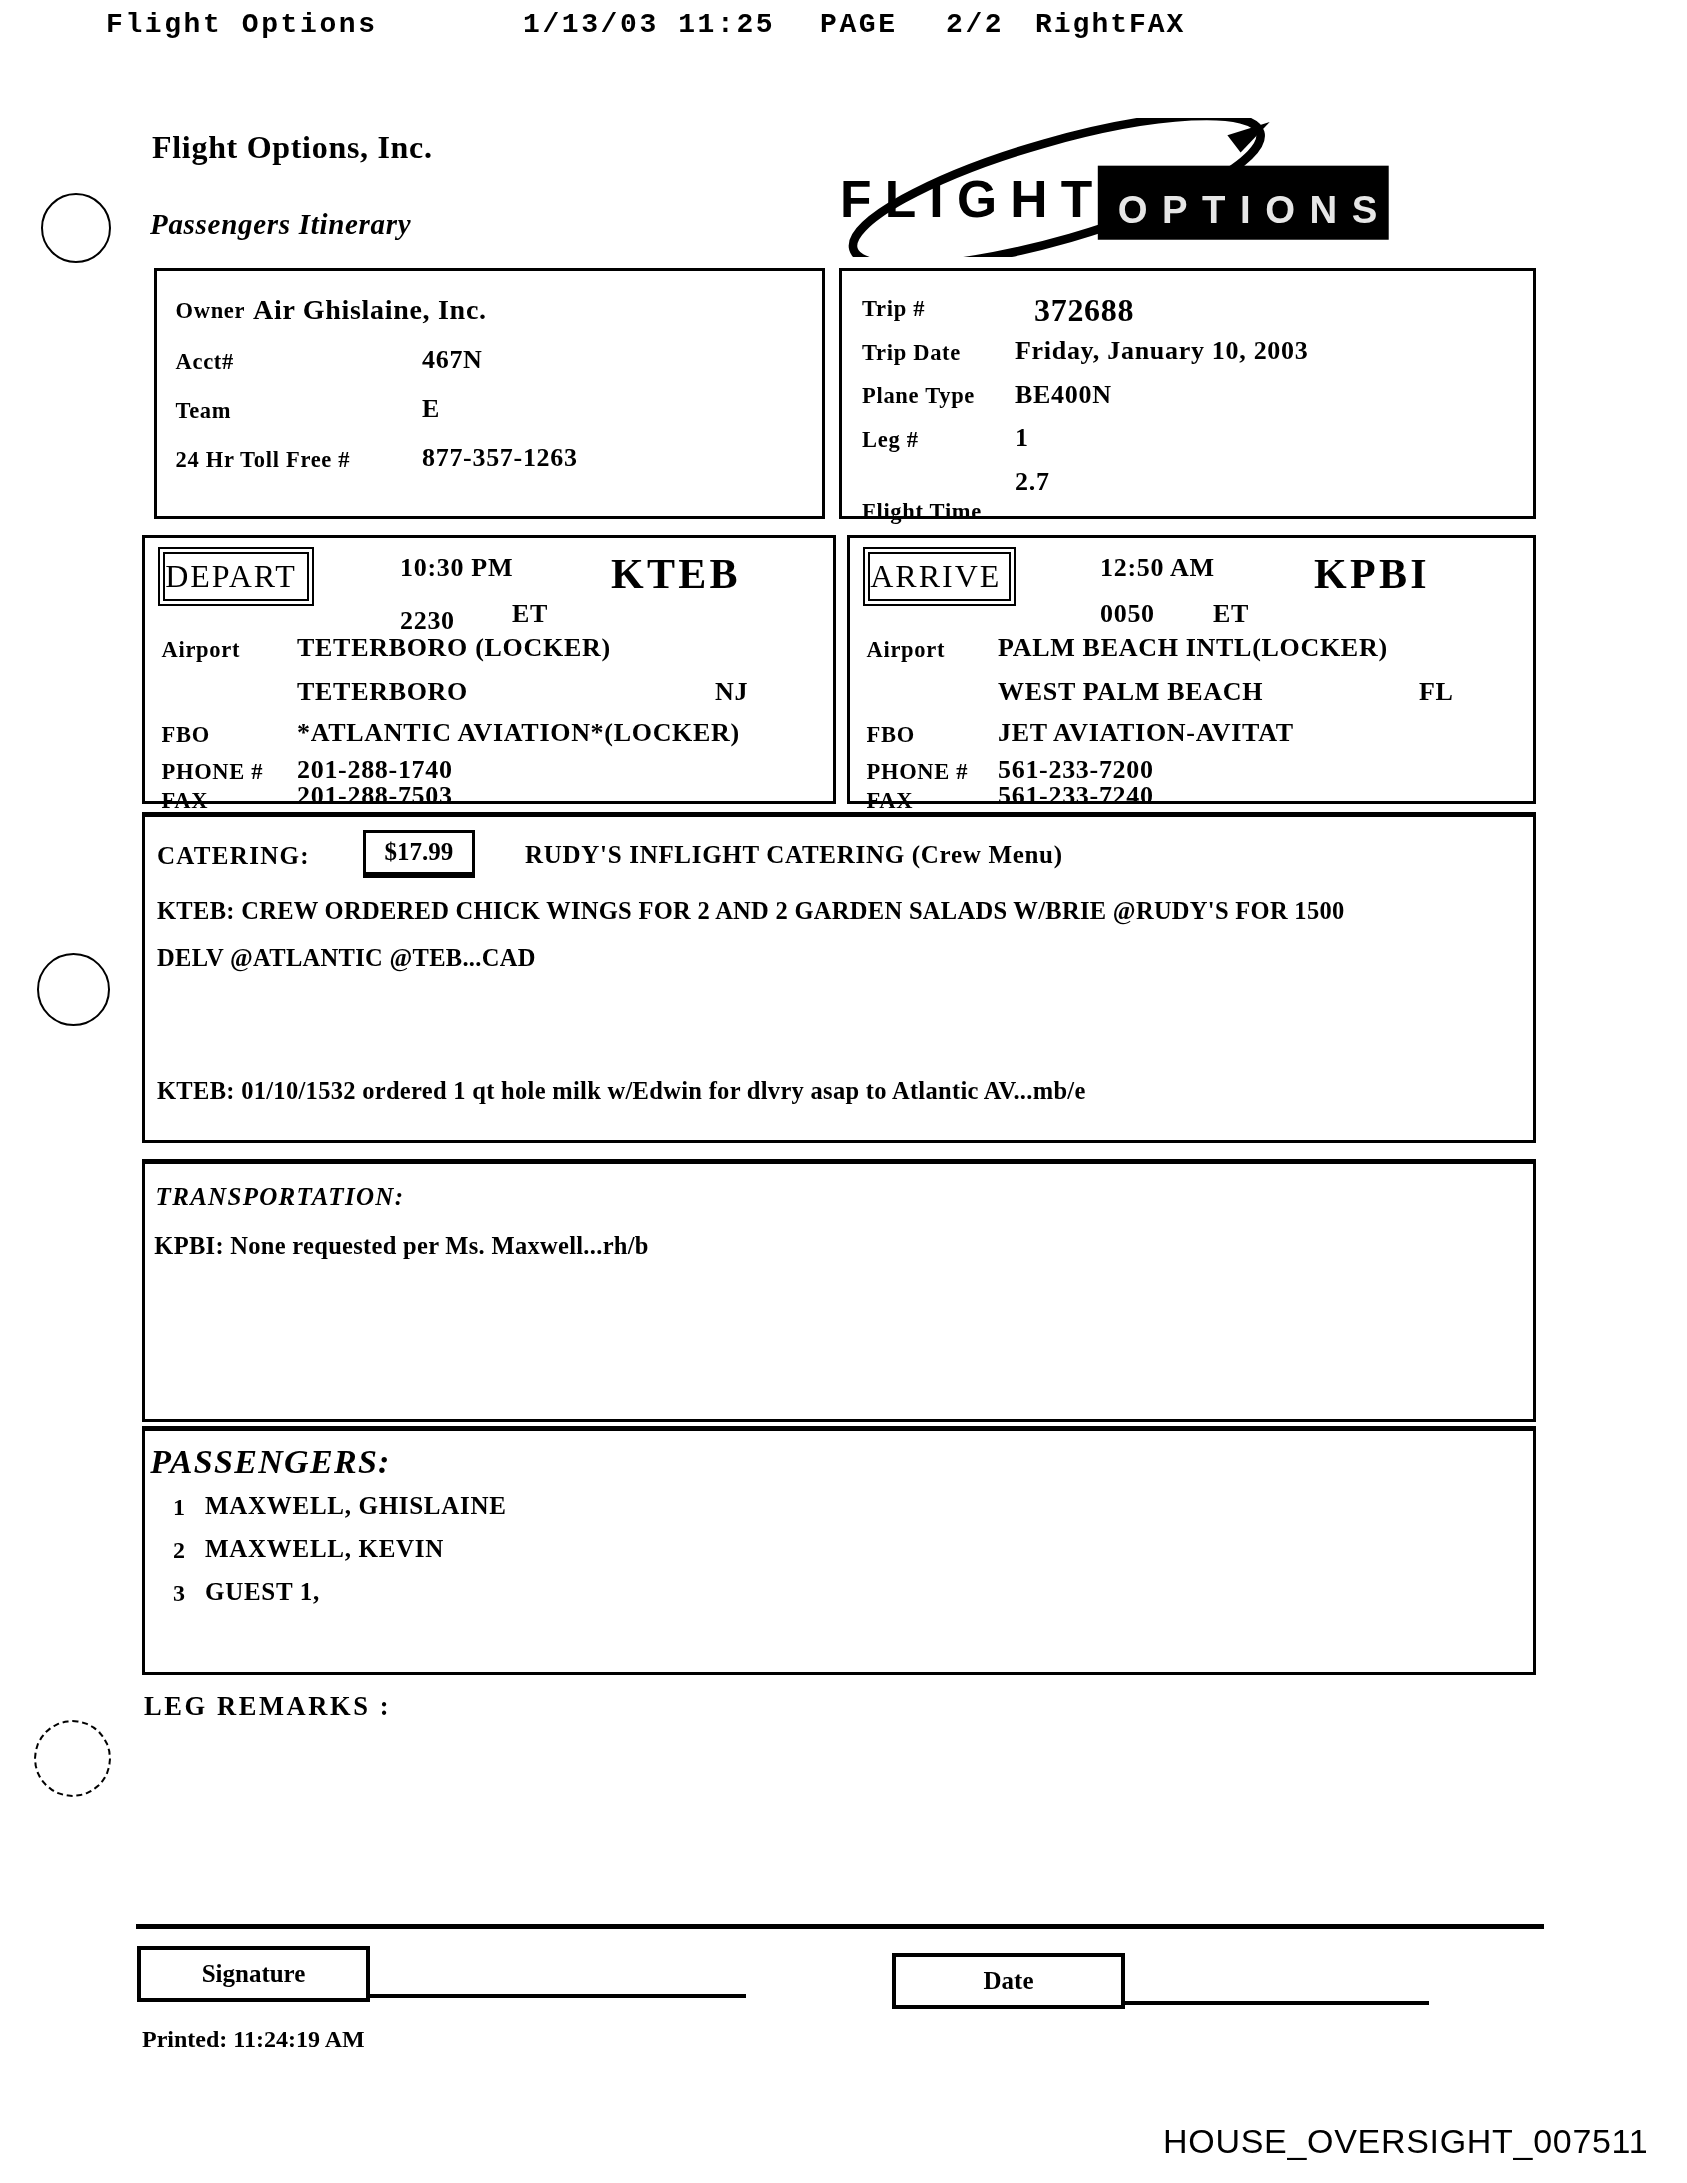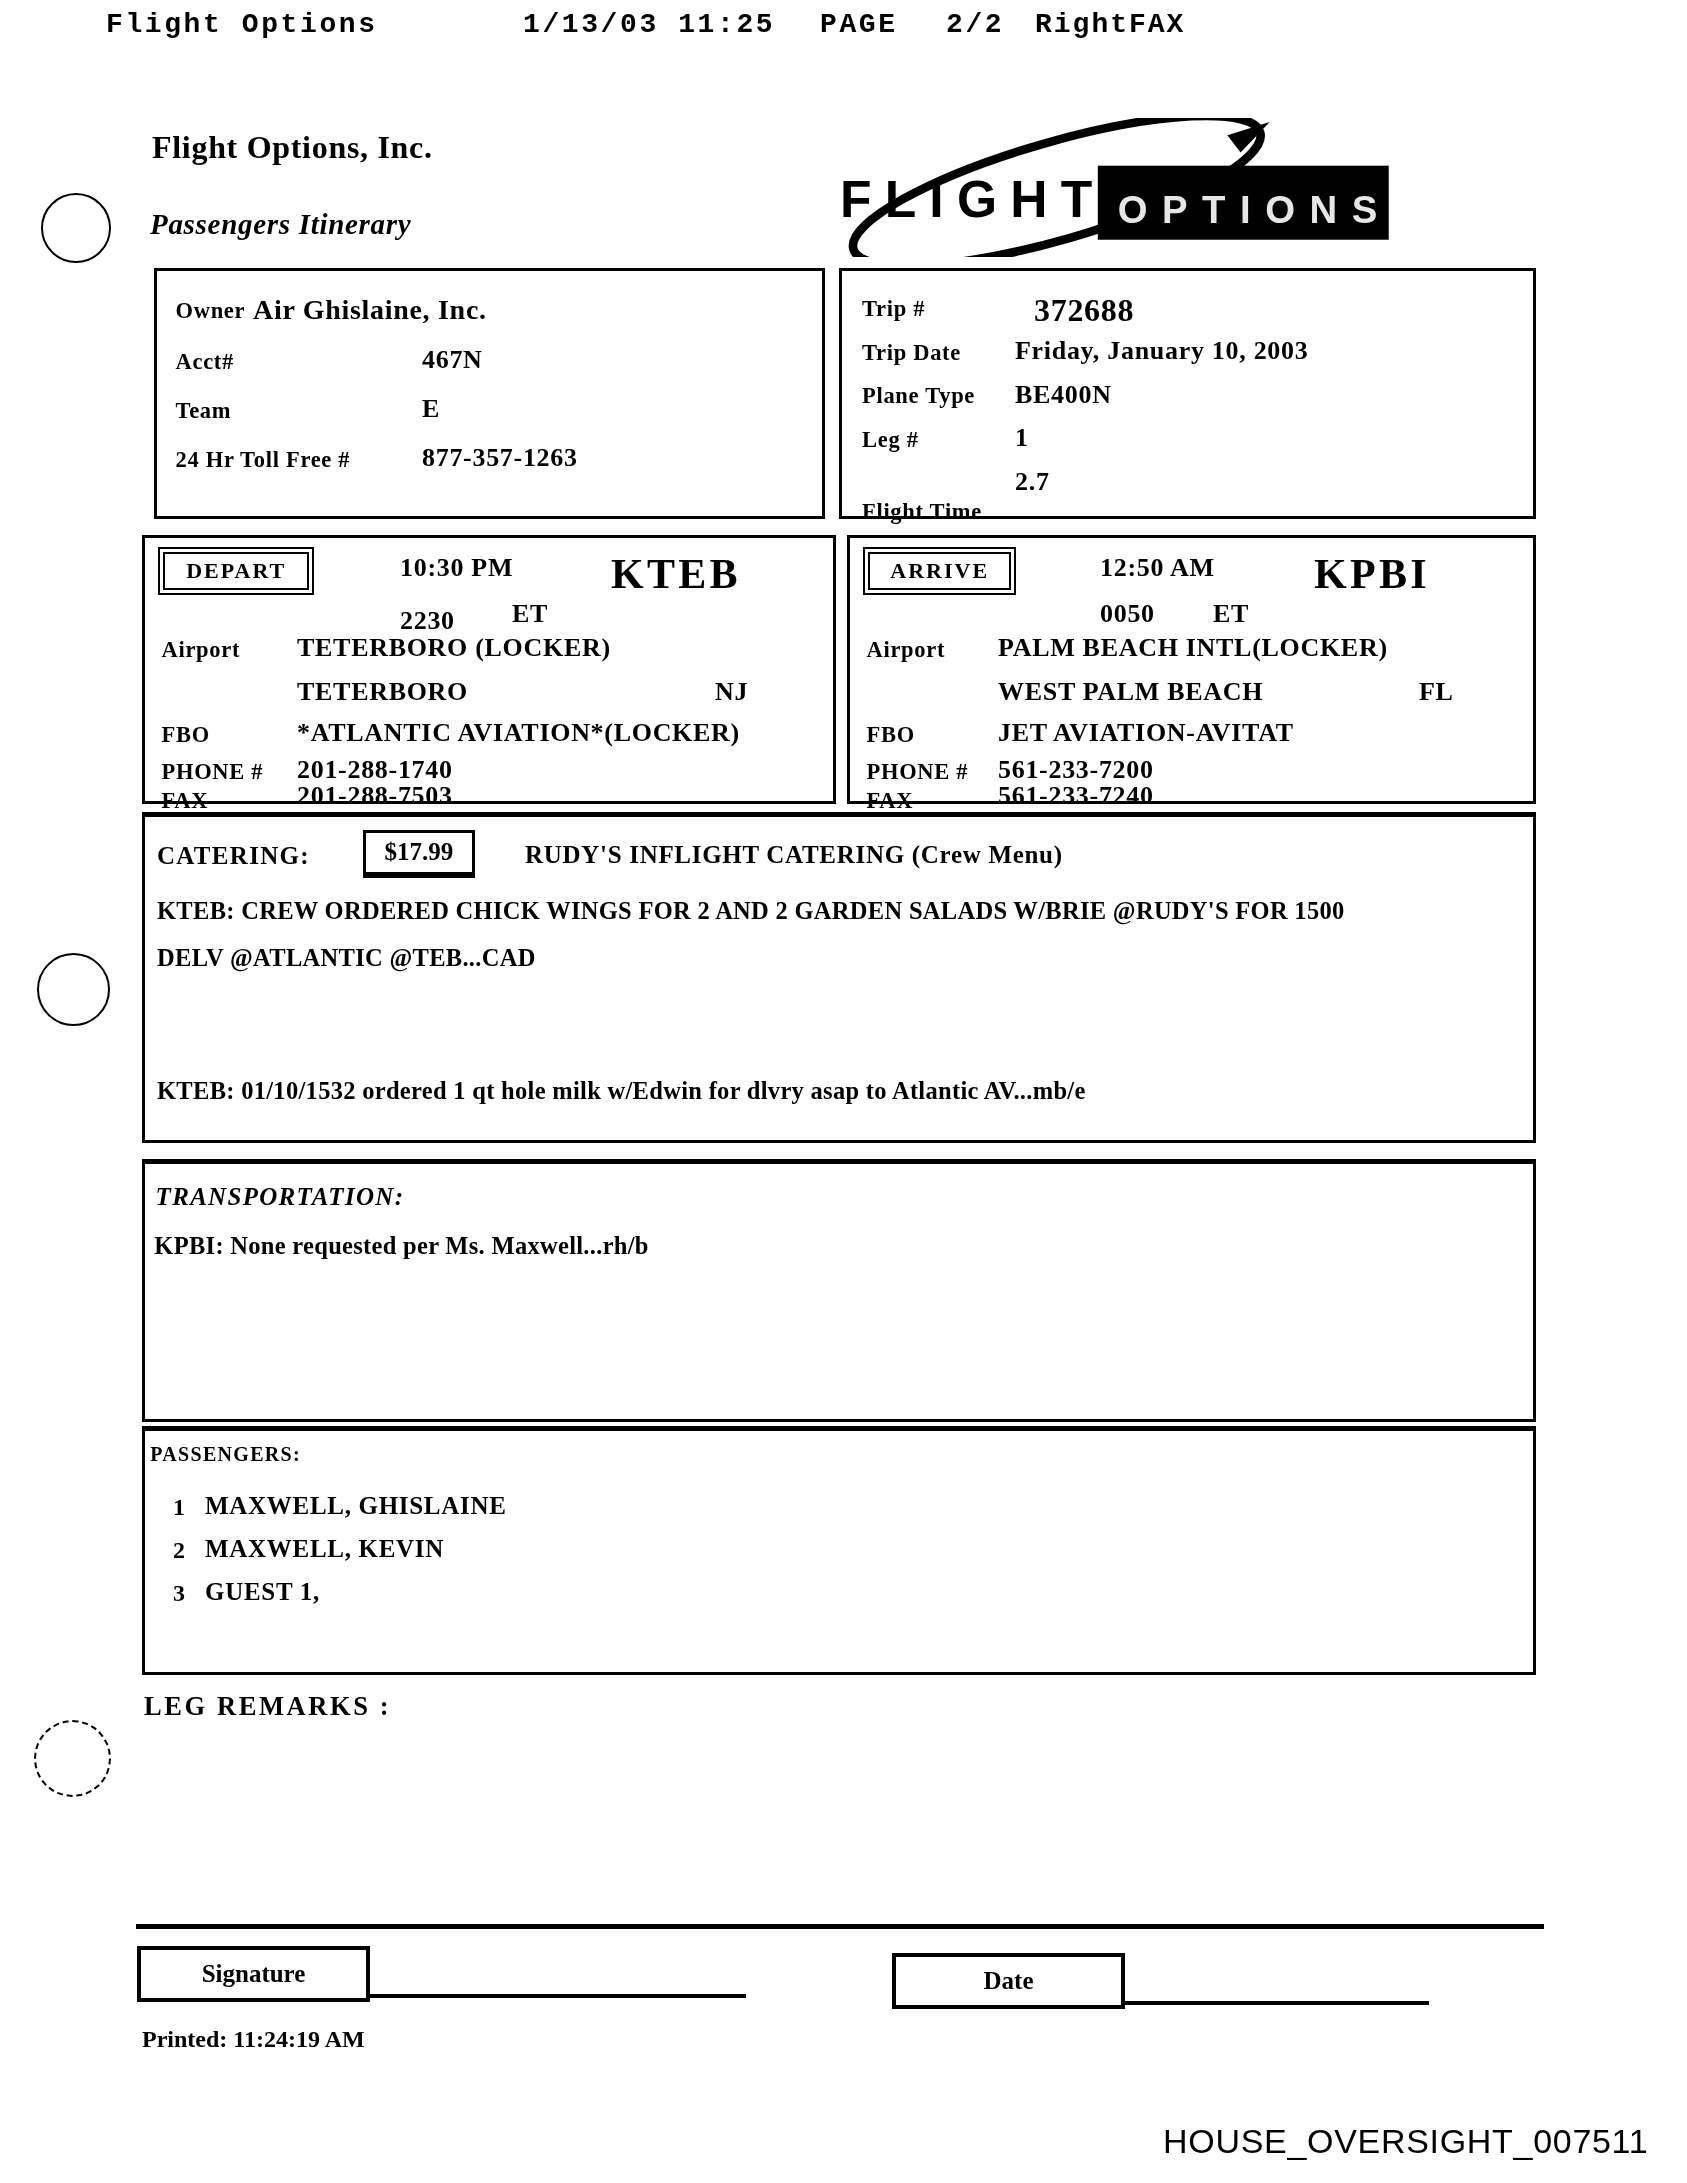--- a/index.html
+++ b/index.html
@@ -5,22 +5,22 @@
   html,body{margin:0;padding:0;background:#e8e8e8;}
   #page{position:relative;width:1687px;height:2183px;background:#ffffff;
         font-family:"Liberation Serif",serif;color:#000;overflow:hidden;}
   .abs{position:absolute;}
   .b{font-weight:bold;}
   .mono{font-family:"Liberation Mono","DejaVu Sans Mono",monospace;}
   .sans{font-family:"Liberation Sans",sans-serif;}
   .box{position:absolute;border:3.3px solid #000;}
   .lbl{font-size:22.5px;font-weight:bold;letter-spacing:0.7px;}
   .val{font-size:26px;font-weight:bold;letter-spacing:0.7px;}
-  .tagbox{position:absolute;border:7.3px double #000;text-align:center;
-          font-size:22px;font-weight:bold;letter-spacing:2px;padding:4px 0;}
+  .tagbox{position:absolute;border:7.3px double #000;text-align:left;
+          font-size:32px;font-weight:normal;letter-spacing:2px;padding:4px 0;}
   .bigcode{font-size:42px;font-weight:bold;letter-spacing:3.3px;}
   .para{font-size:24.5px;font-weight:bold;letter-spacing:0.3px;line-height:1.75;}
   .hole{position:absolute;border:2.6px solid #000;border-radius:50%;background:#fff;}
   .rule{position:absolute;background:#000;}
   .sigbox{position:absolute;border:4px solid #000;text-align:center;
           font-size:25px;font-weight:bold;}
 </style>
 </head>
 <body>
 
@@ -116,21 +116,21 @@
     <div class="abs para" style="left:12px;top:71px;width:1244px;line-height:1.9;">KTEB: CREW ORDERED CHICK WINGS FOR 2 AND 2 GARDEN SALADS W/BRIE @RUDY'S FOR 1500 DELV @ATLANTIC @TEB...CAD</div>
     <div class="abs para" style="left:12px;top:253px;width:1350px;">KTEB: 01/10/1532 ordered 1 qt hole milk w/Edwin for dlvry asap to Atlantic AV...mb/e</div>
   </div>
 
   <div class="box" style="left:142px;top:1159px;width:1388px;height:255px;border-top-width:5.3px;">
     <span class="abs b" style="left:10.6px;top:18.5px;font-size:25px;letter-spacing:1.3px;font-style:italic;">TRANSPORTATION:</span>
     <div class="abs para" style="left:9.3px;top:61px;width:1350px;">KPBI: None requested per Ms. Maxwell...rh/b</div>
   </div>
 
   <div class="box" style="left:142px;top:1426px;width:1388px;height:241px;border-top-width:5.3px;">
-    <span class="abs b" style="left:5.3px;top:12px;font-size:20px;letter-spacing:1.3px;">PASSENGERS:</span>
+    <span class="abs b" style="left:5.3px;top:12px;font-size:34px;letter-spacing:1.3px;font-style:italic;">PASSENGERS:</span>
     <span class="abs b" style="left:28px;top:63px;font-size:24px;">1</span>
     <span class="abs b" style="left:60px;top:61px;font-size:25px;letter-spacing:0.7px;">MAXWELL, GHISLAINE</span>
     <span class="abs b" style="left:28px;top:106px;font-size:24px;">2</span>
     <span class="abs b" style="left:60px;top:104px;font-size:25px;letter-spacing:0.7px;">MAXWELL, KEVIN</span>
     <span class="abs b" style="left:28px;top:149px;font-size:24px;">3</span>
     <span class="abs b" style="left:60px;top:147px;font-size:25px;letter-spacing:0.7px;">GUEST 1,</span>
   </div>
 
   <div class="abs b" style="left:144px;top:1691px;font-size:26.5px;letter-spacing:2.6px;">LEG REMARKS :</div>
 

